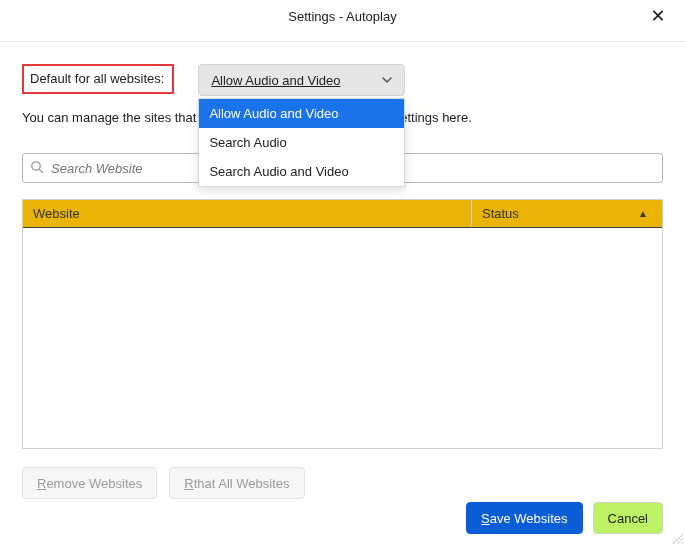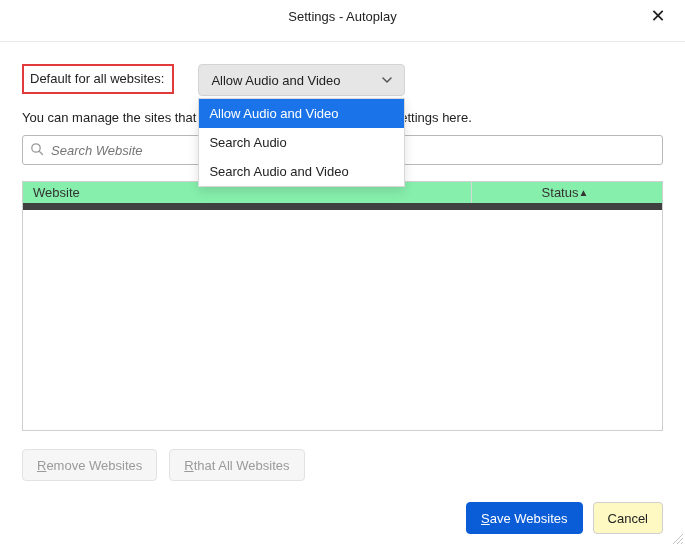--- a/index.html
+++ b/index.html
@@ -39,20 +39,21 @@
     gap: 24px;
   }
   .hl-label {
     border: 2px solid #e23a3a;
     padding: 5px 8px 6px 6px;
     font-size: 13px;
   }
   .combo {
     position: relative;
     width: 207px;
+    text-decoration: underline;
   }
   .combo-btn {
     background: #e6e6e6;
     border: 1px solid #d4d4d4;
     border-radius: 4px;
     height: 32px;
     display: flex;
     align-items: center;
     padding: 0 12px;
     justify-content: space-between;
@@ -79,21 +80,21 @@
   }
   .dd-item.selected {
     background: #1a73e8;
     color: #fff;
   }
   .desc {
     margin-top: 14px;
     font-size: 13px;
   }
   .search-wrap {
-    margin-top: 10px;
+    margin-top: 28px;
     position: relative;
   }
   .search-input {
     width: 100%;
     height: 30px;
     border: 1px solid #b8b8b8;
     border-radius: 3px;
     padding: 0 10px 0 28px;
     font-size: 13px;
     font-style: italic;
@@ -107,54 +108,54 @@
   }
   .table-wrap {
     margin-top: 16px;
     border: 1px solid #cfcfcf;
     height: 250px;
     display: flex;
     flex-direction: column;
   }
   .table-head {
     display: flex;
-    background: #86efac;
-    border-bottom: 7px solid #404040;
+    background: #eab308;
+    border-bottom: 1px solid #404040;
     height: 28px;
     font-size: 13px;
     color: #333;
   }
   .th {
     display: flex;
     align-items: center;
     padding: 0 10px;
     cursor: pointer;
     position: relative;
   }
   .th-website { flex: 1; border-right: 1px solid #d8d8d8; }
-  .th-status { width: 190px; justify-content: center; }
+  .th-status { width: 190px; justify-content: space-between; }
   .sort-caret {
     font-size: 10px;
     margin-right: 4px;
   }
   .table-body {
     flex: 1;
     background: #fff;
   }
   .actions {
     margin-top: 18px;
     display: flex;
     gap: 12px;
   }
   .btn {
     height: 32px;
     padding: 0 14px;
     border-radius: 4px;
     border: 1px solid #cfcfcf;
-    background: #fef9c3;
+    background: #bef264;
     font-size: 13px;
     cursor: pointer;
     display: inline-flex;
     align-items: center;
   }
   .btn.disabled {
     color: #9a9a9a;
     background: #f6f6f6;
     border-color: #e2e2e2;
     cursor: default;

